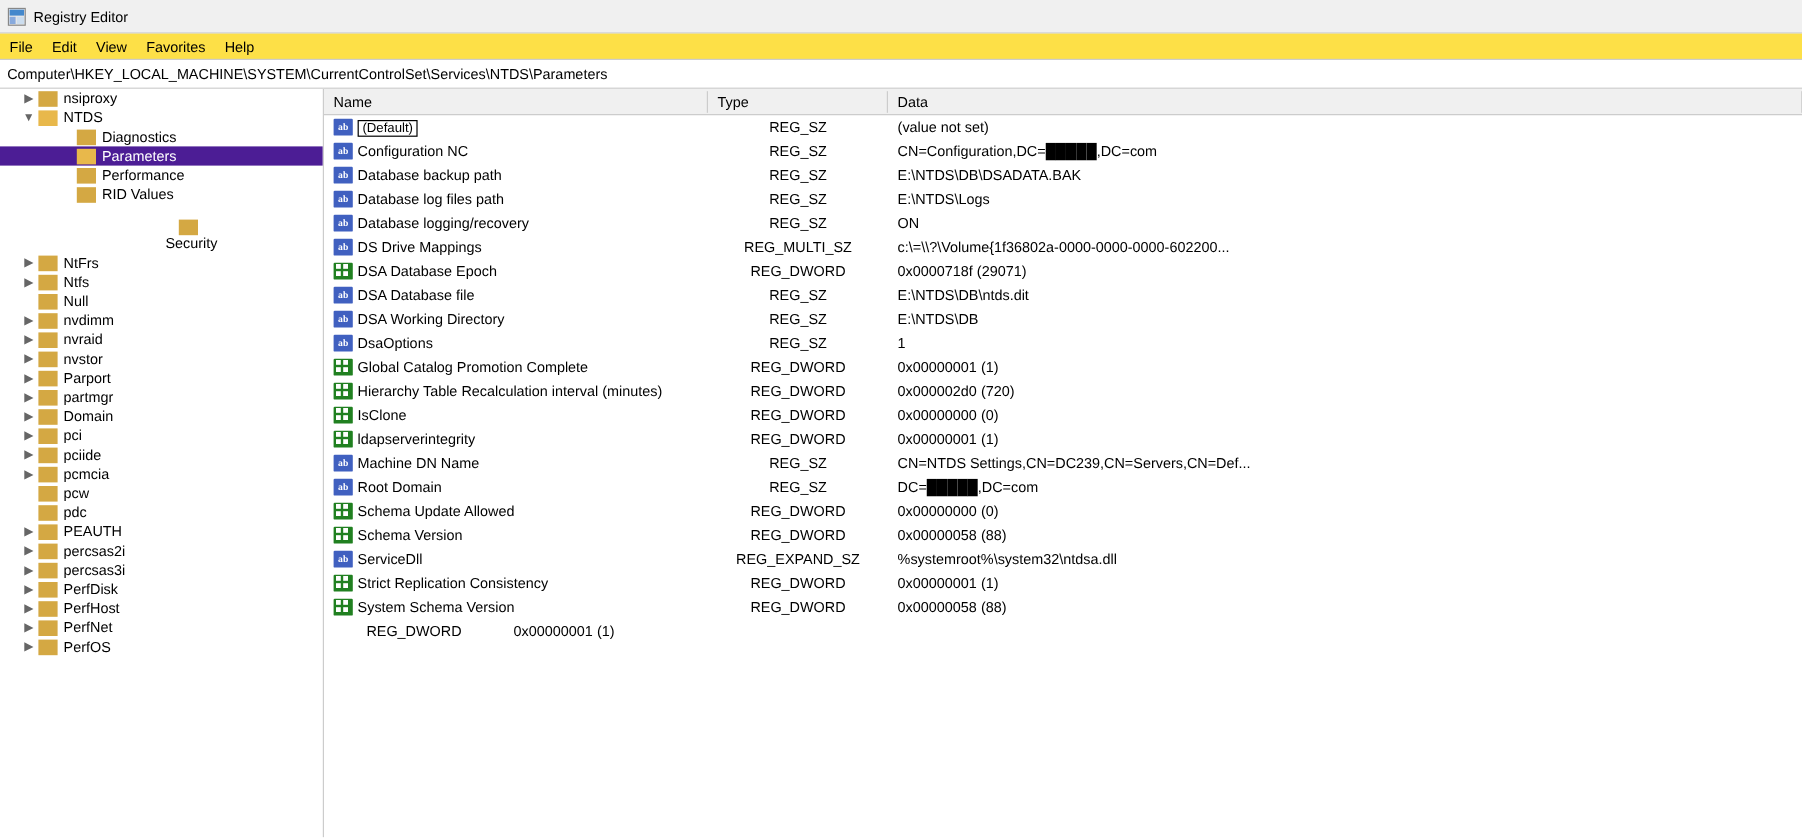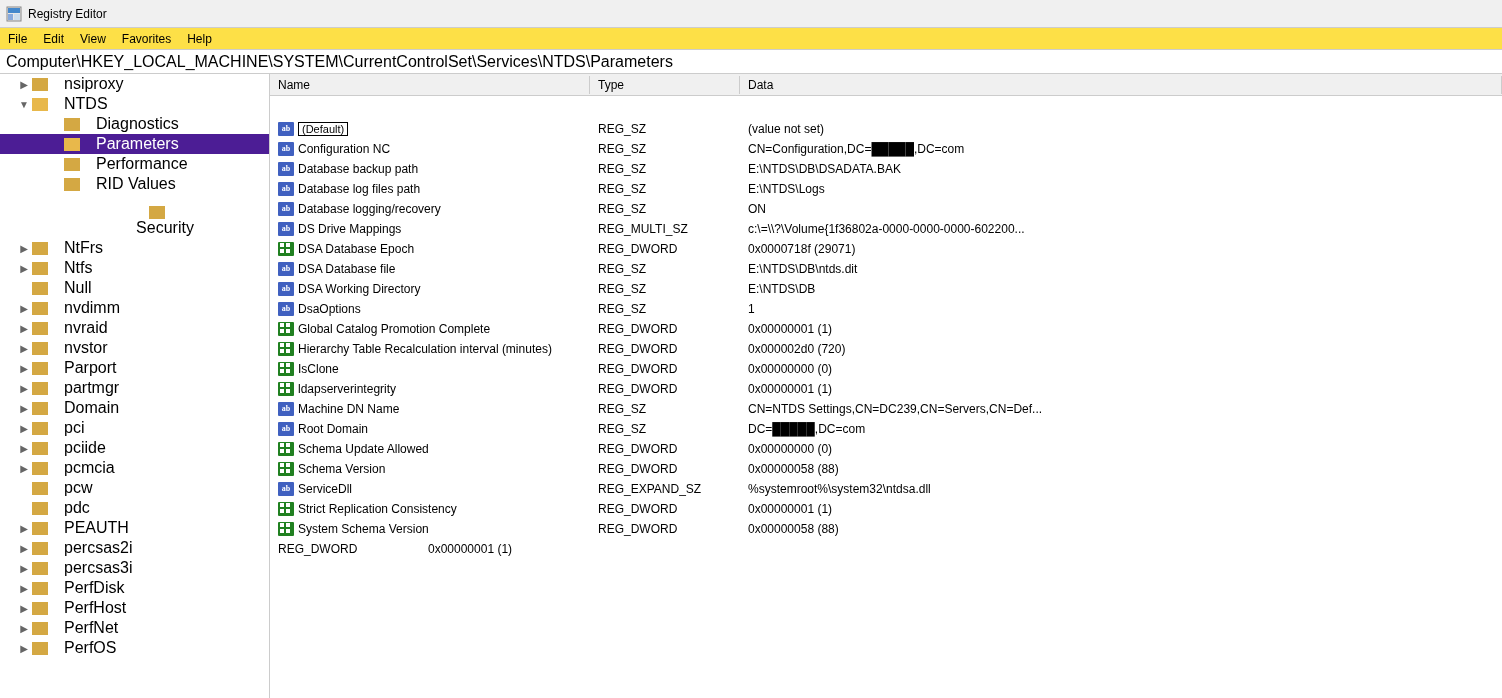--- a/index.html
+++ b/index.html
@@ -16,42 +16,42 @@
       display: flex; background: #fde047; border-bottom: 1px solid #ccc;
       padding: 2px 0; height: 22px;
     }
     .menu-item {
       padding: 2px 8px; cursor: pointer; font-size: 12px;
     }
 
     
     .address-bar {
       background: #fff; border-bottom: 1px solid #ccc;
-      padding: 3px 6px; height: 24px; font-size: 16px;
+      padding: 3px 6px; height: 24px; font-size: 12px;
       display: flex; align-items: center;
     }
 
     
     .main-layout {
       display: flex; height: calc(100vh - 74px); overflow: hidden;
     }
 
     
     .tree-panel {
       width: 270px; min-width: 270px; border-right: 1px solid #ccc;
       overflow-y: auto; overflow-x: auto; background: #fff;
     }
 
     .tree-item {
       display: flex; align-items: center; padding: 1px 0; cursor: pointer; white-space: nowrap;
     }
     .tree-item.selected { background: #4c1d95; color: #fff; }
     .tree-expand { width: 16px; display: inline-block; text-align: center; cursor: pointer; color: #666; font-size: 10px; }
 
-    .tree-label { font-size: 16px; padding-left: 2px; margin-left: 11px; }
+    .tree-label { font-size: 12px; padding-left: 2px; }
 
     
     .tree-panel::-webkit-scrollbar { width: 14px; }
     .tree-panel::-webkit-scrollbar-track { background: #f0f0f0; }
     .tree-panel::-webkit-scrollbar-thumb { background: #c0c0c0; border: 1px solid #a0a0a0; }
 
     
     .right-panel {
       flex: 1; display: flex; flex-direction: column; overflow: hidden;
     }
@@ -64,31 +64,31 @@
     .col-header {
       padding: 2px 8px; font-size: 12px; font-weight: normal;
       border-right: 1px solid #ccc; cursor: pointer;
     }
     .col-name { width: 320px; }
     .col-type { width: 150px; }
     .col-data { flex: 1; }
 
     
     .data-table {
-      flex: 1; overflow-y: auto; overflow-x: auto; margin-top: 23px;
+      flex: 1; overflow-y: auto; overflow-x: auto;
     }
     .data-row {
       display: flex; align-items: center; height: 20px; border-bottom: none;
       cursor: pointer;
     }
     .data-cell {
       padding: 1px 8px; font-size: 12px; white-space: nowrap; overflow: hidden;
     }
     .cell-name { width: 320px; display: flex; align-items: center; gap: 4px; }
-    .cell-type { width: 150px; }
+    .cell-type { width: 150px; text-align: center; }
     .cell-data { flex: 1; }
 
     
     .reg-icon-sz {
       display: inline-block; width: 16px; height: 14px;
       background: #4060c0; border-radius: 1px; color: #fff;
       font-size: 8px; font-weight: bold; text-align: center; line-height: 14px;
       font-family: serif; flex-shrink: 0;
     }
     .reg-icon-dword {

